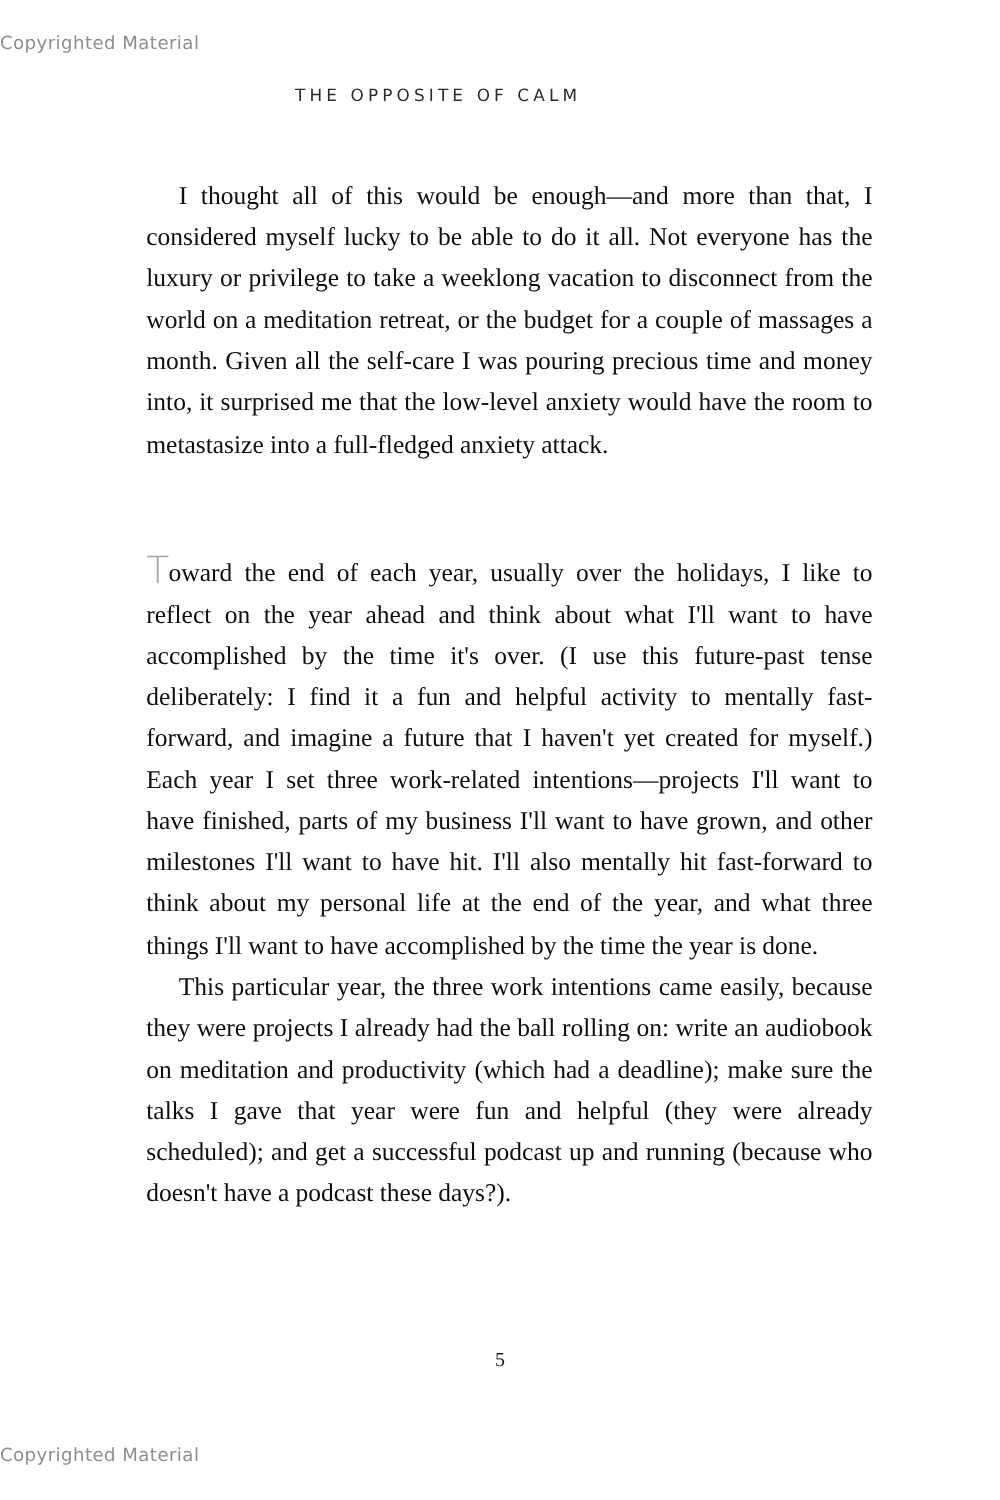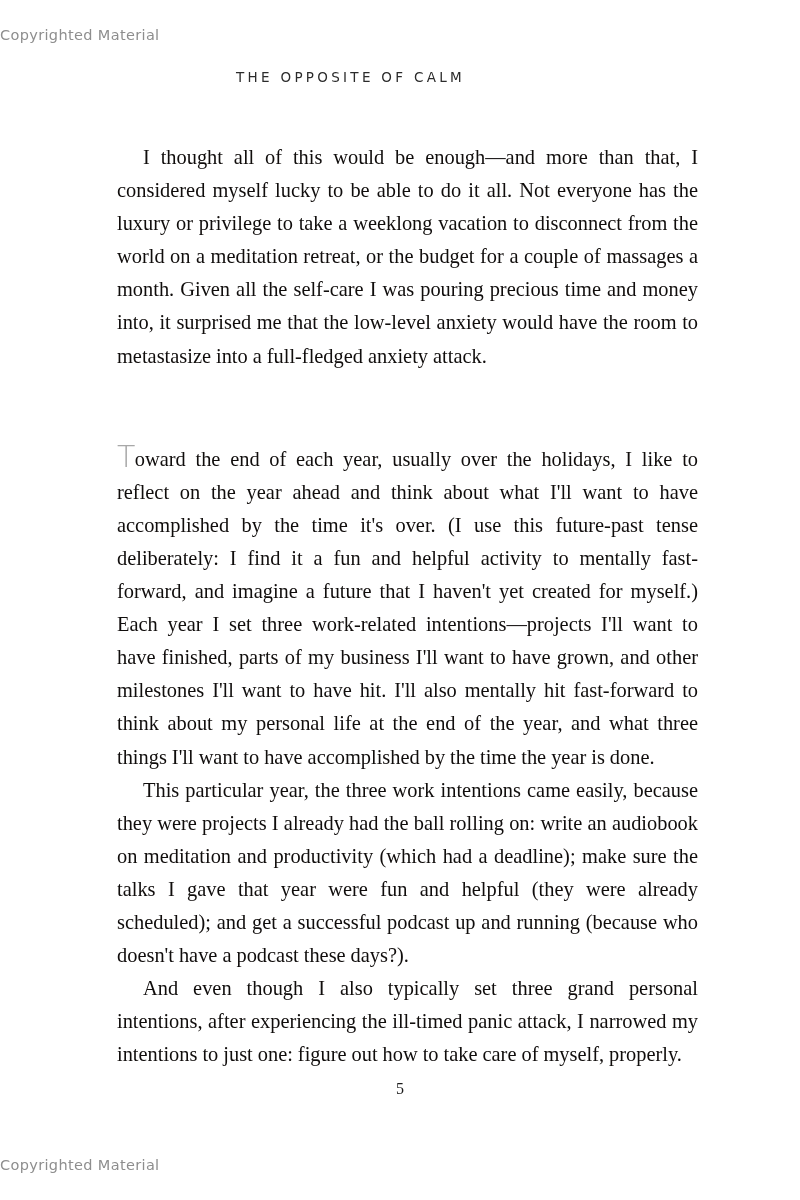--- a/index.html
+++ b/index.html
@@ -113,21 +113,20 @@
 
     <p class="body-par indent">I thought all of this would be enough—and more than that, I considered myself lucky to be able to do it all. Not everyone has the luxury or privilege to take a weeklong vacation to disconnect from the world on a meditation retreat, or the budget for a couple of massages a month. Given all the self-care I was pouring precious time and money into, it surprised me that the low-level anxiety would have the room to metastasize into a full-fledged anxiety attack.</p>
 
 
     <div class="section-gap"></div>
 
     <p class="body-par noindent"><span class="initial-cap">T</span><span>oward the end of each year, usually over the holidays, I like to reflect on the year ahead and think about what I'll want to have accomplished by the time it's over. (I use this future-past tense deliberately: I find it a fun and helpful activity to mentally fast-forward, and imagine a future that I haven't yet created for myself.) Each year I set three work-related intentions—projects I'll want to have finished, parts of my business I'll want to have grown, and other milestones I'll want to have hit. I'll also mentally hit fast-forward to think about my personal life at the end of the year, and what three things I'll want to have accomplished by the time the year is done.</span></p>
 
     <p class="body-par indent">This particular year, the three work intentions came easily, because they were projects I already had the ball rolling on: write an audiobook on meditation and productivity (which had a deadline); make sure the talks I gave that year were fun and helpful (they were already scheduled); and get a successful podcast up and running (because who doesn't have a podcast these days?).</p>
 
-    <p class="body-par indent">And even though I also typically set three grand personal intentions, after experiencing the ill-timed panic attack, I narrowed my intentions to just one: figure out how to take care of myself, properly.</p>
 
   </div>
 
   <div class="folio">5</div>
 
   <div class="watermark watermark-bottom">Copyrighted Material</div>
 
 </div>
 
 </body></html>

